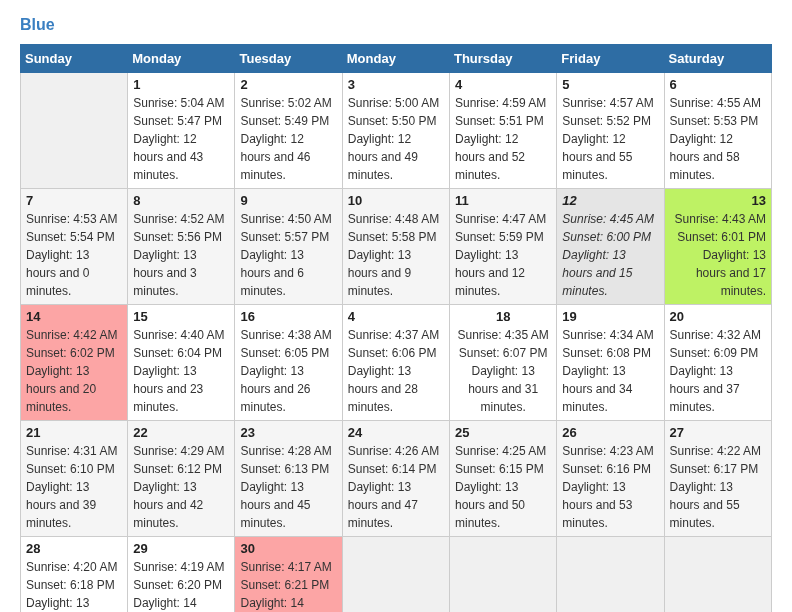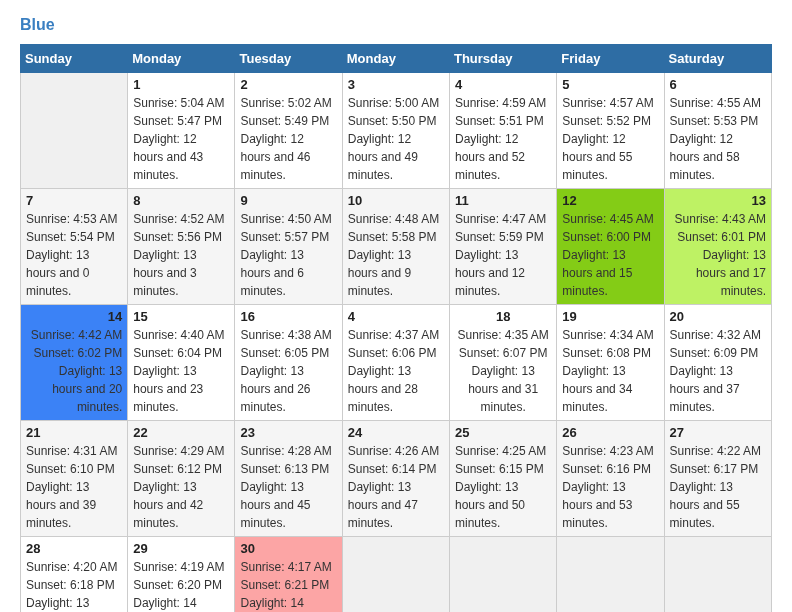--- a/index.html
+++ b/index.html
@@ -149,31 +149,31 @@
           <div class="day-info">Sunrise: 4:50 AM<br>Sunset: 5:57 PM<br>Daylight: 13 hours and 6 minutes.</div>
         </td>
         <td style="background: rgb(245, 245, 245);">
           <div class="day-num">10</div>
           <div class="day-info">Sunrise: 4:48 AM<br>Sunset: 5:58 PM<br>Daylight: 13 hours and 9 minutes.</div>
         </td>
         <td style="background: rgb(245, 245, 245);">
           <div class="day-num">11</div>
           <div class="day-info">Sunrise: 4:47 AM<br>Sunset: 5:59 PM<br>Daylight: 13 hours and 12 minutes.</div>
         </td>
-        <td style="background: #84cc16;">
+        <td style="background: #e5e5e5; font-style: italic;">
           <div class="day-num">12</div>
           <div class="day-info">Sunrise: 4:45 AM<br>Sunset: 6:00 PM<br>Daylight: 13 hours and 15 minutes.</div>
         </td>
         <td style="background: #bef264; text-align: right;">
           <div class="day-num">13</div>
           <div class="day-info">Sunrise: 4:43 AM<br>Sunset: 6:01 PM<br>Daylight: 13 hours and 17 minutes.</div>
         </td>
       </tr>
       <tr>
-        <td style="background: #3b82f6; text-align: right;">
+        <td style="background: #fca5a5;">
           <div class="day-num">14</div>
           <div class="day-info">Sunrise: 4:42 AM<br>Sunset: 6:02 PM<br>Daylight: 13 hours and 20 minutes.</div>
         </td>
         <td style="background: rgb(255, 255, 255);">
           <div class="day-num">15</div>
           <div class="day-info">Sunrise: 4:40 AM<br>Sunset: 6:04 PM<br>Daylight: 13 hours and 23 minutes.</div>
         </td>
         <td style="background: rgb(255, 255, 255);">
           <div class="day-num">16</div>
           <div class="day-info">Sunrise: 4:38 AM<br>Sunset: 6:05 PM<br>Daylight: 13 hours and 26 minutes.</div>

